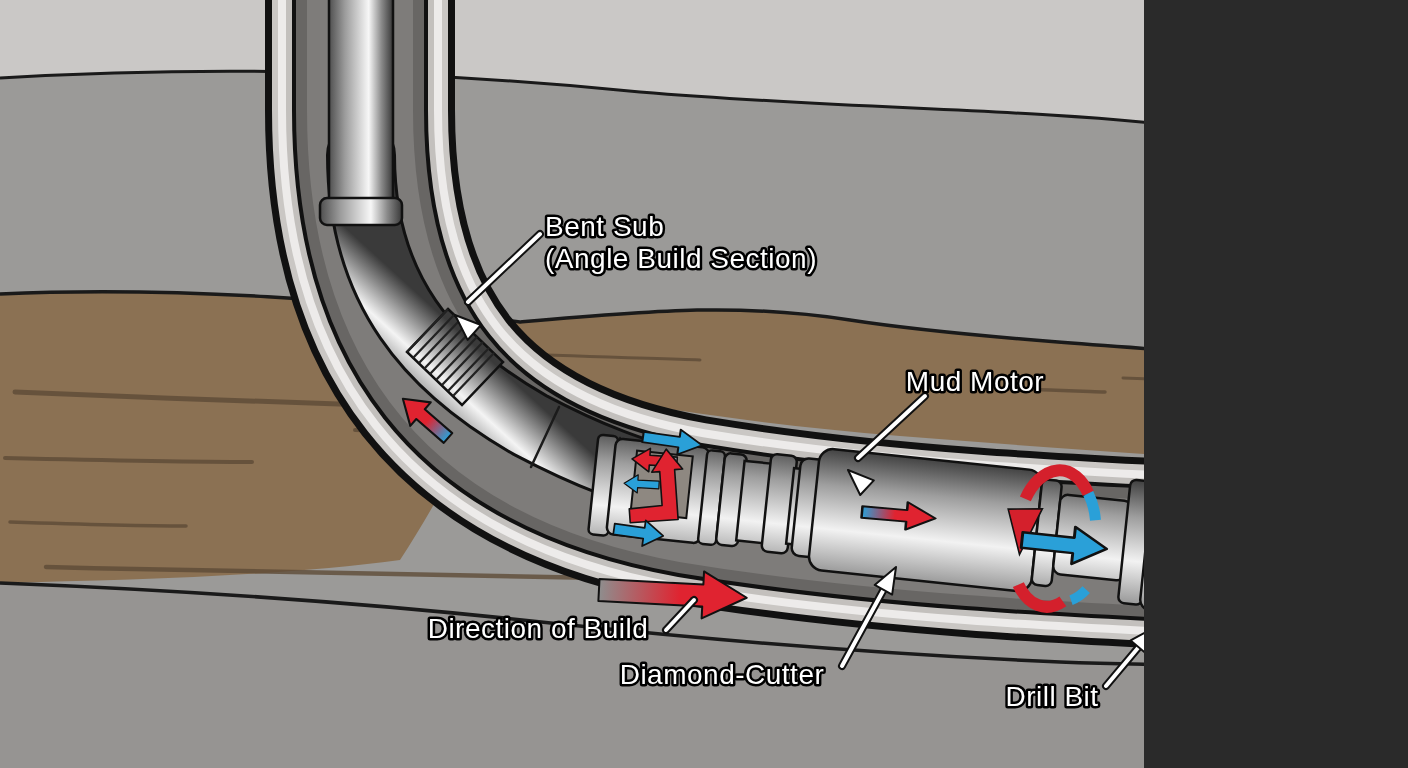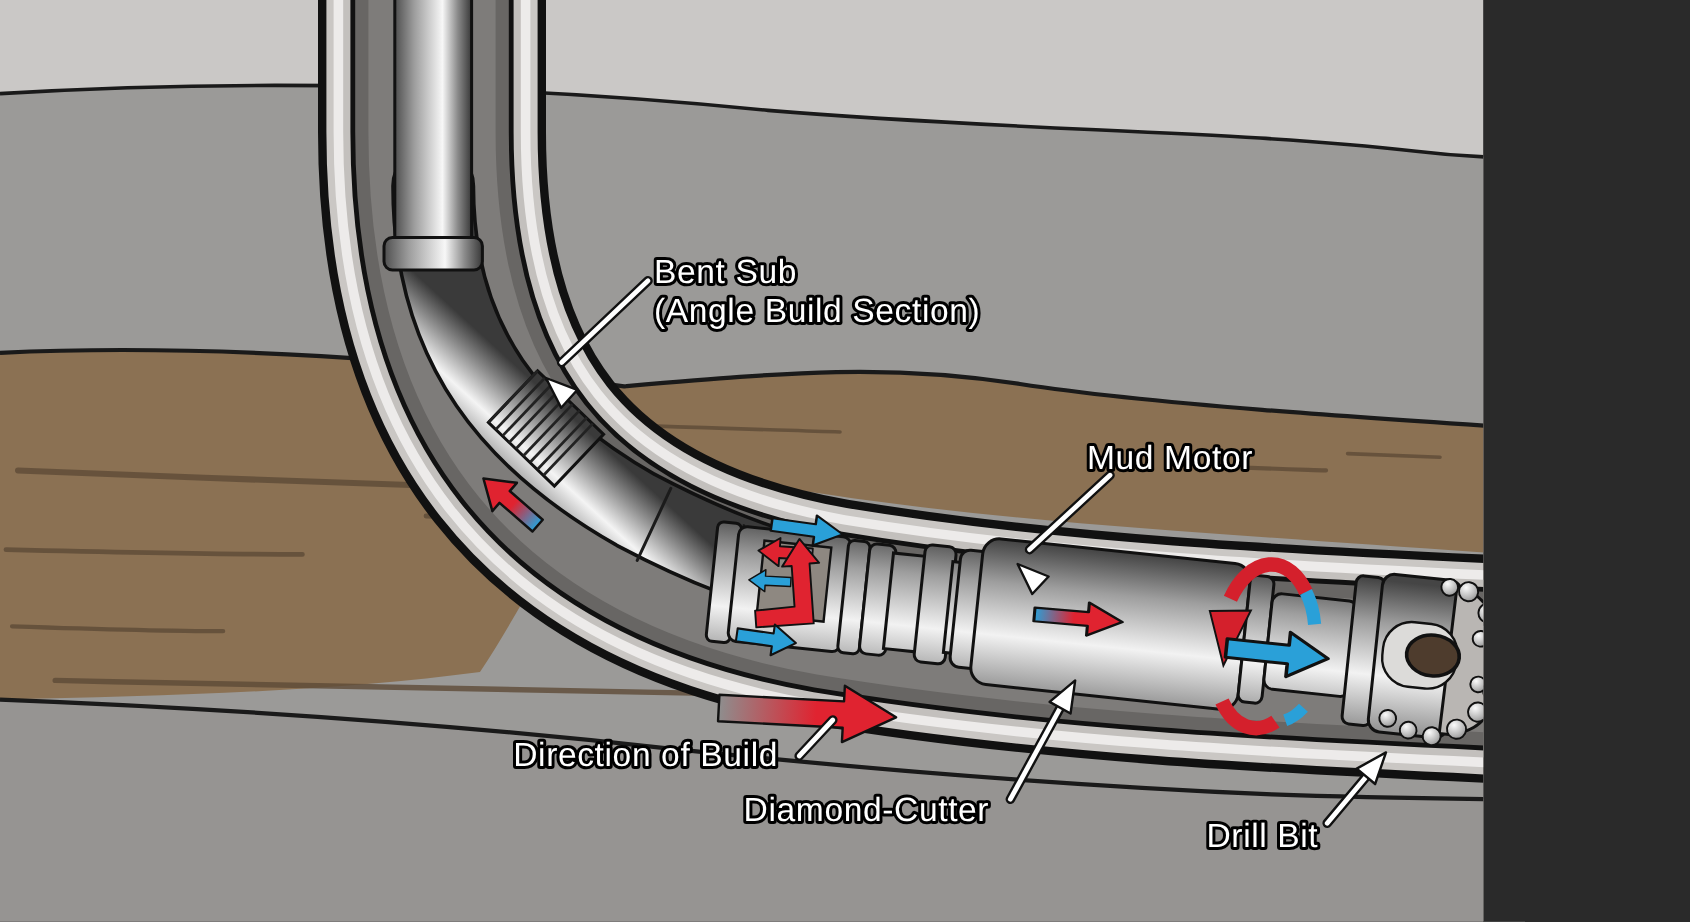--- a/index.html
+++ b/index.html
@@ -1,16 +1,16 @@
 <!DOCTYPE html>
 <html><head>
 <meta charset="utf-8">
 <style>
   html,body { margin:0; padding:0; background:#2a2a2a; }
-  .stage { position:relative; width:1236px; height:768px; overflow:hidden; }
+  .stage { position:relative; width:1144px; height:768px; overflow:hidden; }
   svg { display:block; }
   .lbl {
     font-family:"Liberation Sans", sans-serif;
     font-size:28px;
     fill:#ffffff;
     stroke:#000000;
     stroke-width:5px;
     paint-order:stroke;
     stroke-linejoin:round;
     letter-spacing:0.5px;

